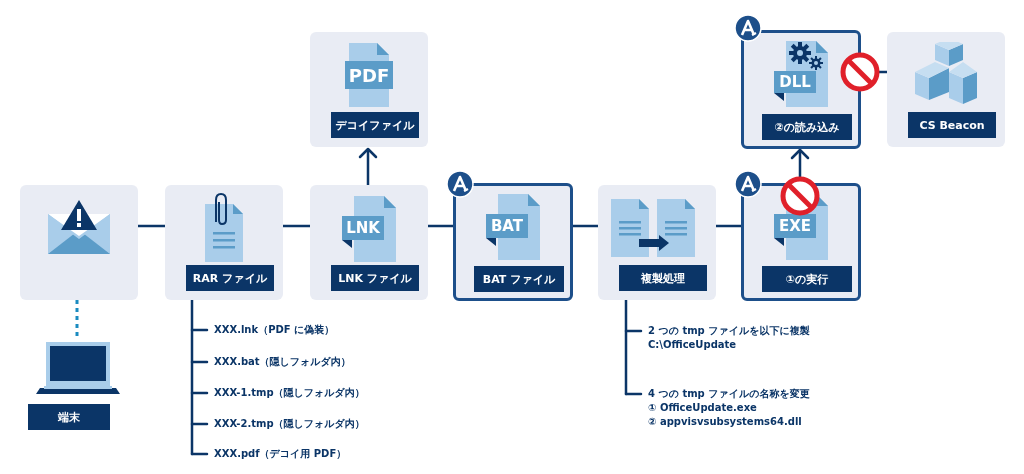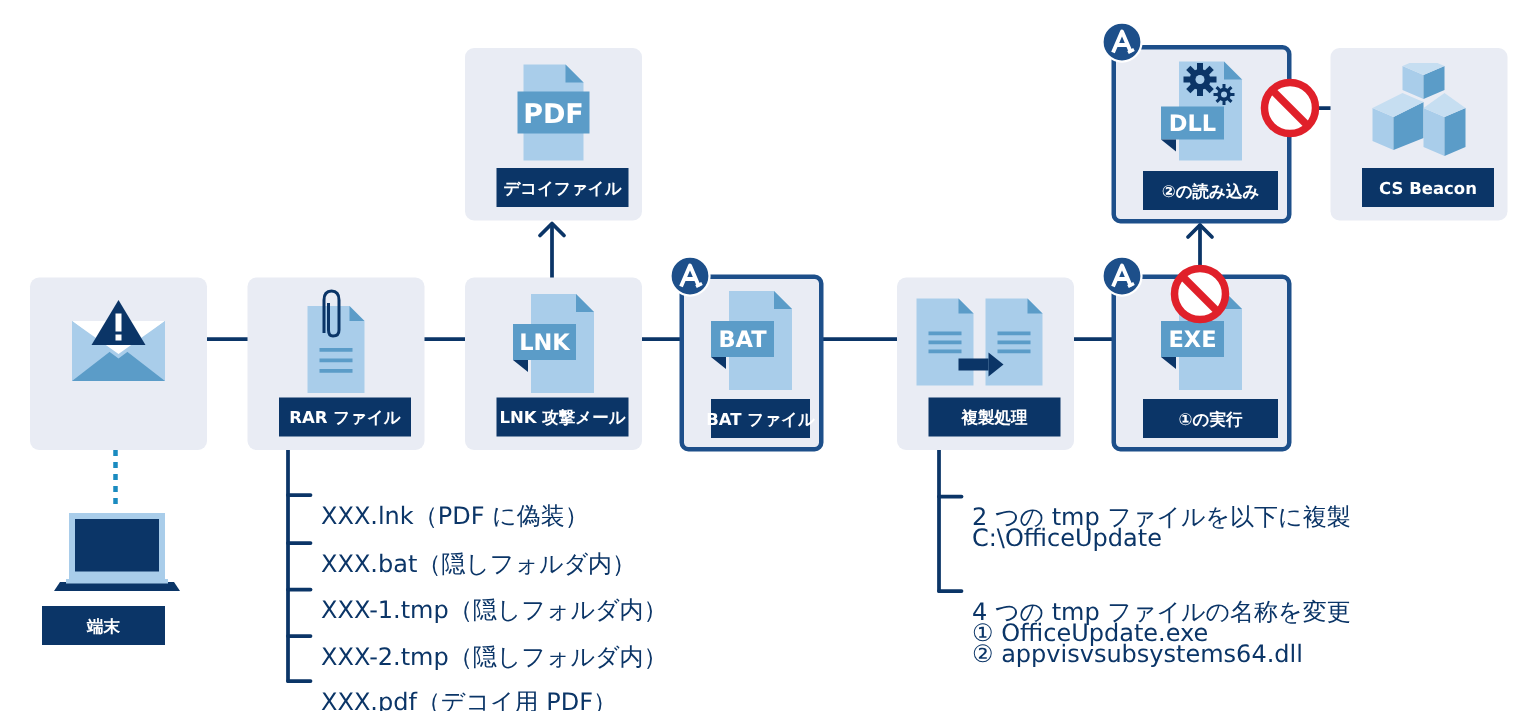--- a/index.html
+++ b/index.html
@@ -27,22 +27,22 @@
     position: absolute; left: 0; right: 0; top: 8px; height: 70px;
     display: flex; align-items: center; justify-content: center;
   }
   .node.hl .icon { top: 5px; }
   .badge {
     position: absolute; width: 28px; height: 28px;
   }
   .deny { position: absolute; width: 40px; height: 40px; }
   svg.lines { position: absolute; left: 0; top: 0; }
   .tree-text {
-    position: absolute; color: #0b3567; font-size: 16px; font-weight: normal;
-    white-space: nowrap; line-height: 14px; margin-top: 14px;
+    position: absolute; color: #0b3567; font-size: 10px; font-weight: bold;
+    white-space: nowrap; line-height: 14px;
   }
   .term {
     position: absolute; left: 28px; top: 404px; width: 82px; height: 26px;
     background: #0b3567; color: #fff; font-size: 11px; font-weight: bold;
     display: flex; align-items: center; justify-content: center;
   }
 </style>
 </head>
 <body>
 
@@ -119,36 +119,36 @@
 <div class="node" style="left:310px; top:185px;">
   <div class="icon">
     <svg width="62" height="72" viewBox="0 0 62 72">
       <polygon points="16,4 46,4 58,16 58,70 16,70" fill="#a9cdea"></polygon>
       <polygon points="46,4 58,16 46,16" fill="#5b9cc8"></polygon>
       <rect x="4" y="24" width="42" height="24" fill="#5b9cc8"></rect>
       <polygon points="4,48 14,48 14,56" fill="#0b3567"></polygon>
       <text x="25" y="41" font-size="15" font-weight="bold" fill="#fff" text-anchor="middle" font-family="DejaVu Sans, sans-serif">LNK</text>
     </svg>
   </div>
-  <div class="label">LNK 攻撃メール</div>
+  <div class="label">LNK ファイル</div>
 </div>
 
 <div class="node" style="left:310px; top:32px;text-align:center;">
   <div class="icon">
     <svg width="60" height="72" viewBox="0 0 60 72">
       <polygon points="10,4 38,4 50,16 50,68 10,68" fill="#a9cdea"></polygon>
       <polygon points="38,4 50,16 38,16" fill="#5b9cc8"></polygon>
       <rect x="6" y="22" width="48" height="28" fill="#5b9cc8"></rect>
       <text x="30" y="43" font-size="18" font-weight="bold" fill="#fff" text-anchor="middle" font-family="DejaVu Sans, sans-serif">PDF</text>
     </svg>
   </div>
   <div class="label">デコイファイル</div>
 </div>
 
-<div class="node hl" style="left:453px; top:183px; width:96px; height:118px;text-decoration:underline;">
+<div class="node hl" style="left:453px; top:183px; width:120px; height:118px;text-decoration:underline;">
   <div class="icon">
     <svg width="62" height="72" viewBox="0 0 62 72">
       <polygon points="16,4 46,4 58,16 58,70 16,70" fill="#a9cdea"></polygon>
       <polygon points="46,4 58,16 46,16" fill="#5b9cc8"></polygon>
       <rect x="4" y="24" width="42" height="24" fill="#5b9cc8"></rect>
       <polygon points="4,48 14,48 14,56" fill="#0b3567"></polygon>
       <text x="25" y="41" font-size="15" font-weight="bold" fill="#fff" text-anchor="middle" font-family="DejaVu Sans, sans-serif">BAT</text>
     </svg>
   </div>
   <div class="label">BAT ファイル</div>

